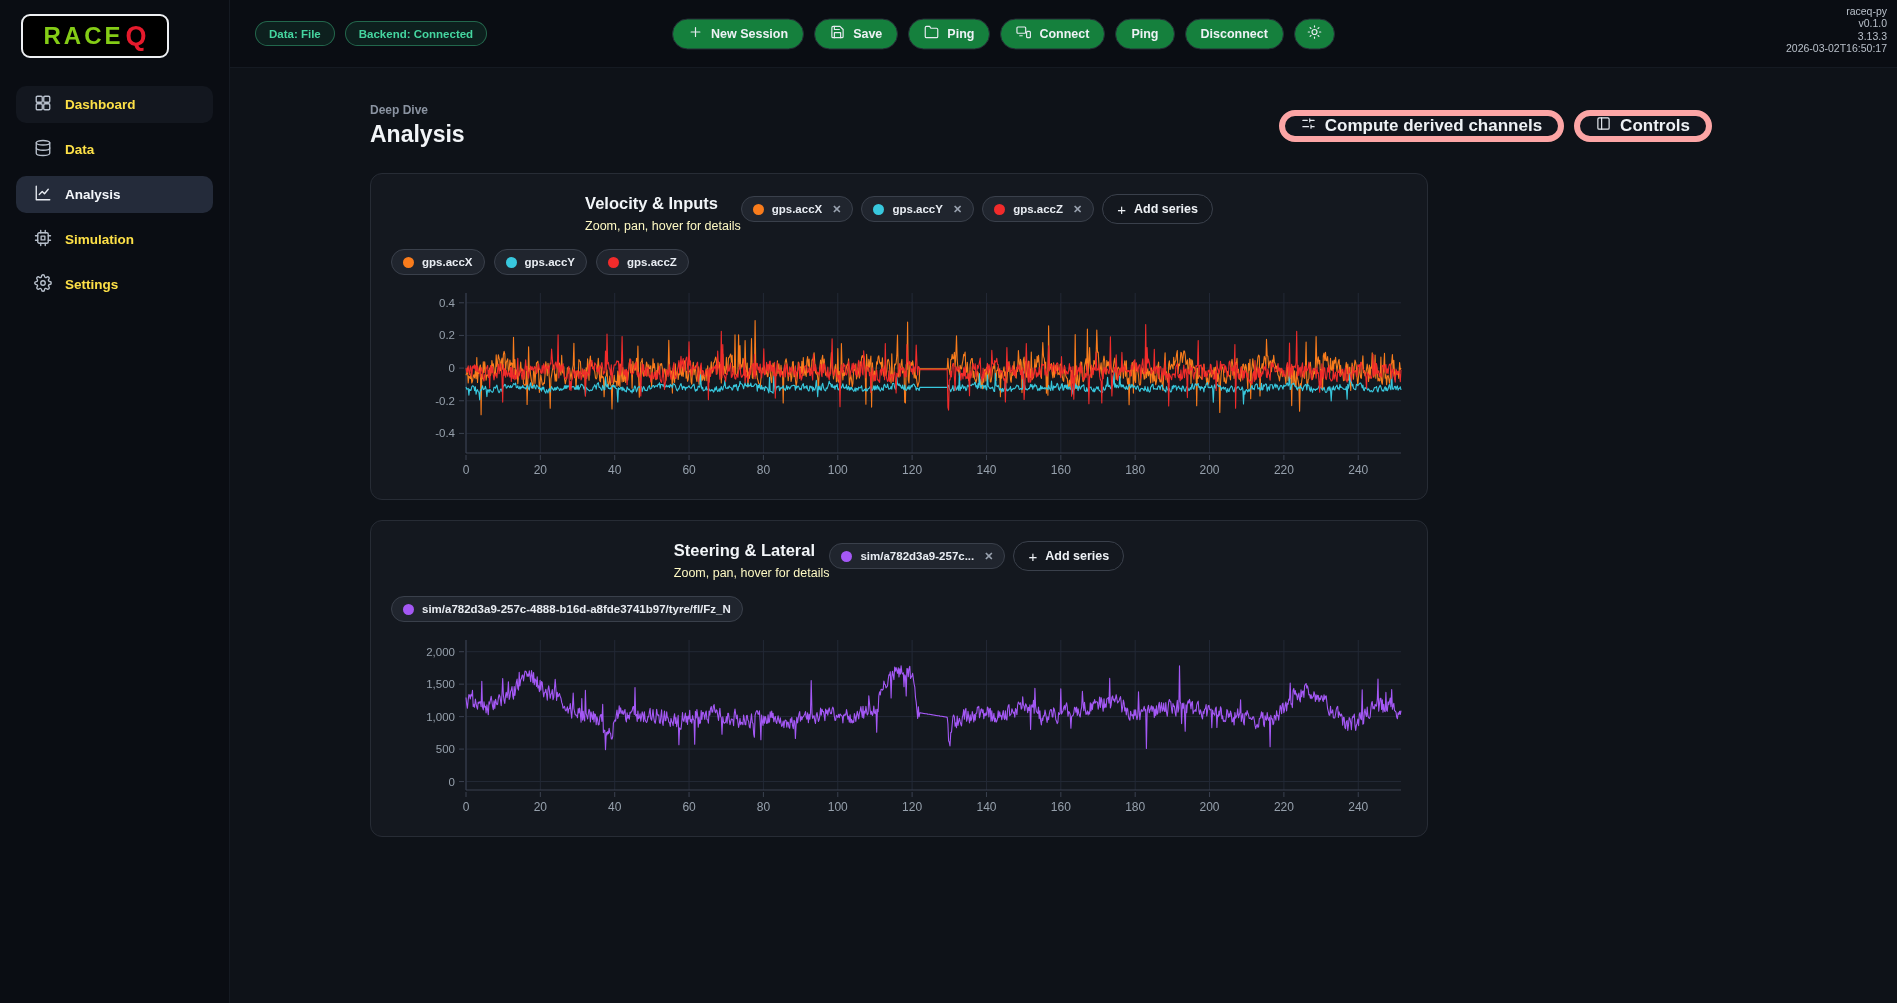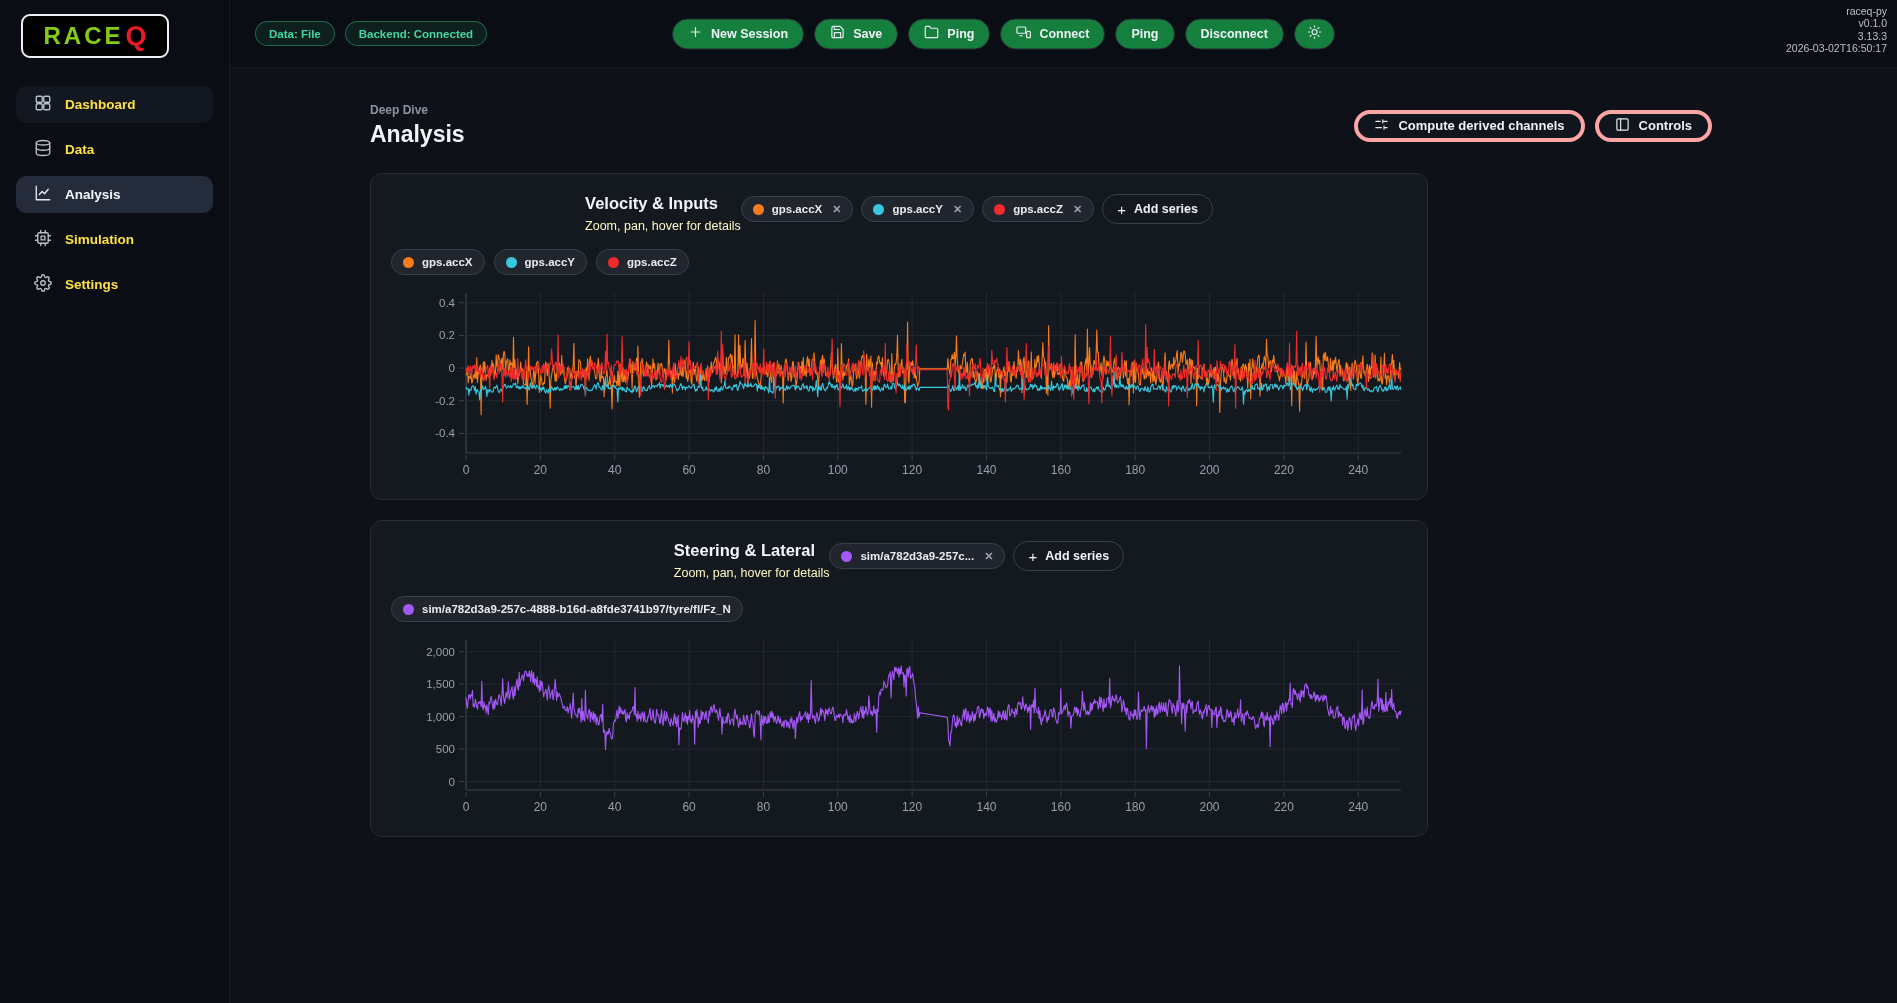--- a/index.html
+++ b/index.html
@@ -35,22 +35,22 @@
   .tbtn svg { width:15px; height:15px; stroke:#e6eaf0; stroke-width:1.9; fill:none; stroke-linecap:round; stroke-linejoin:round; }
   .tbtn.icon-only { padding:0 12px; }
   .version { position:absolute; right:10px; top:5px; text-align:right; font-size:10.5px; line-height:1.18; color:#b9c0ca; }
 
   
   .content { flex:1; background:#0e1218; padding:35px 0 0 140px; overflow:hidden; }
   .page-head { width:1342px; display:flex; justify-content:space-between; align-items:center; }
   .crumb { font-size:12px; color:#8a93a1;font-weight:bold; }
   h1.page-title { font-size:23px; font-weight:700; color:#f2f5f8; margin-top:4px; }
   .page-actions { display:flex; gap:10px; }
-  .pbtn { height:32px; padding:0 16px; border-radius:16px; border:4px solid #fca5a5; background:#11151d;
-    display:flex; align-items:center; gap:9px; font-size:13px; font-weight:700; color:#eef1f5; cursor:pointer;
+  .pbtn { height:32px; padding:0 16px; border-radius:16px; border:6px solid #fca5a5; background:#11151d;
+    display:flex; align-items:center; gap:9px; font-size:17px; font-weight:700; color:#eef1f5; cursor:pointer;
     font-family:"Liberation Sans", sans-serif; }
   .pbtn svg { width:15px; height:15px; stroke:#e6eaf0; stroke-width:1.9; fill:none; stroke-linecap:round; stroke-linejoin:round; }
 
   .cards { width:1058px; margin-top:25px; display:flex; flex-direction:column; gap:20px; }
   .card { background:#14181f; border:1px solid #272c35; border-radius:12px; padding:20px 20px 16px 20px; }
   .card-head { display:flex; justify-content:center; align-items:flex-start; }
   .card-title { font-size:16.5px; font-weight:700; color:#f2f5f8; }
   .card-sub { font-size:12.5px; color:#fef9c3; margin-top:6px; }
   .chipbar { display:flex; gap:8px; align-items:center; }
   .chip { height:26px; padding:0 11px; border-radius:13px; background:#20252e; border:1px solid #3a404b;

